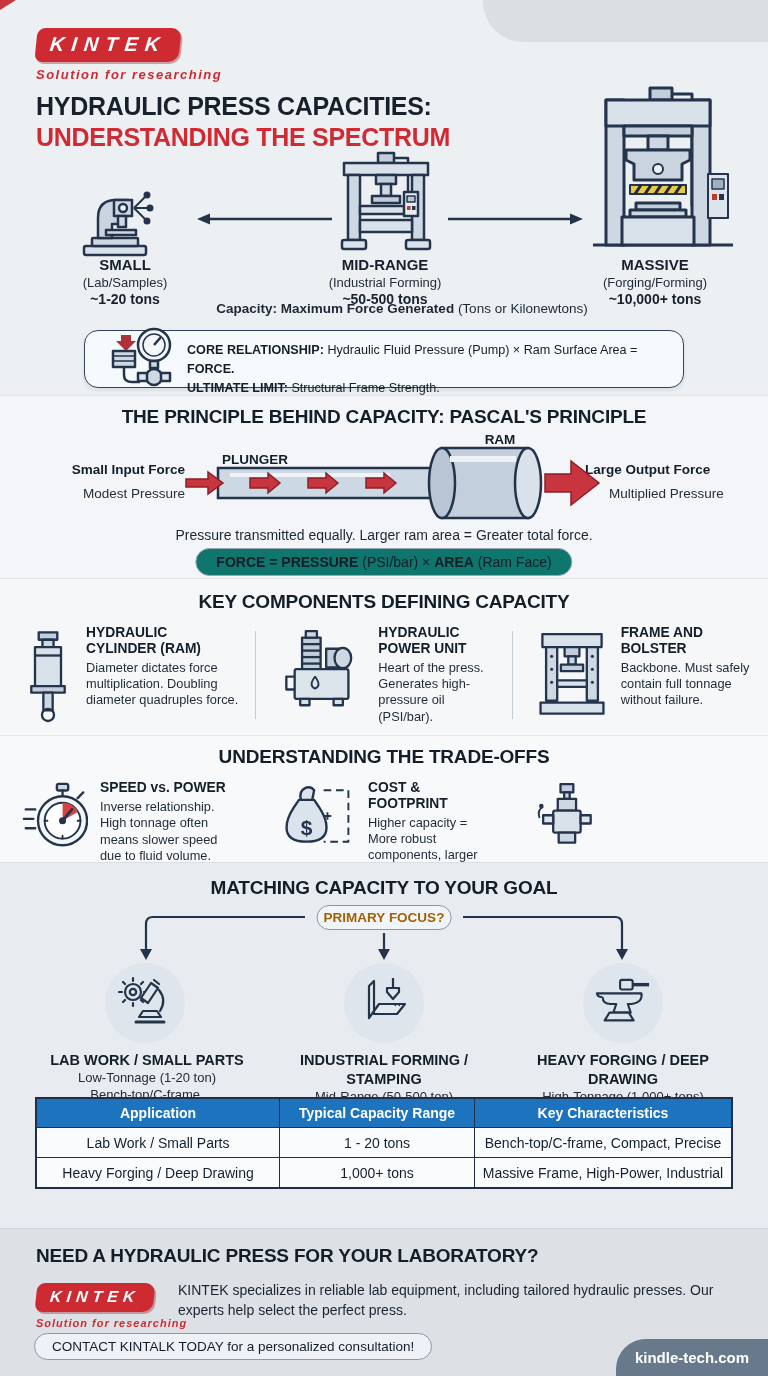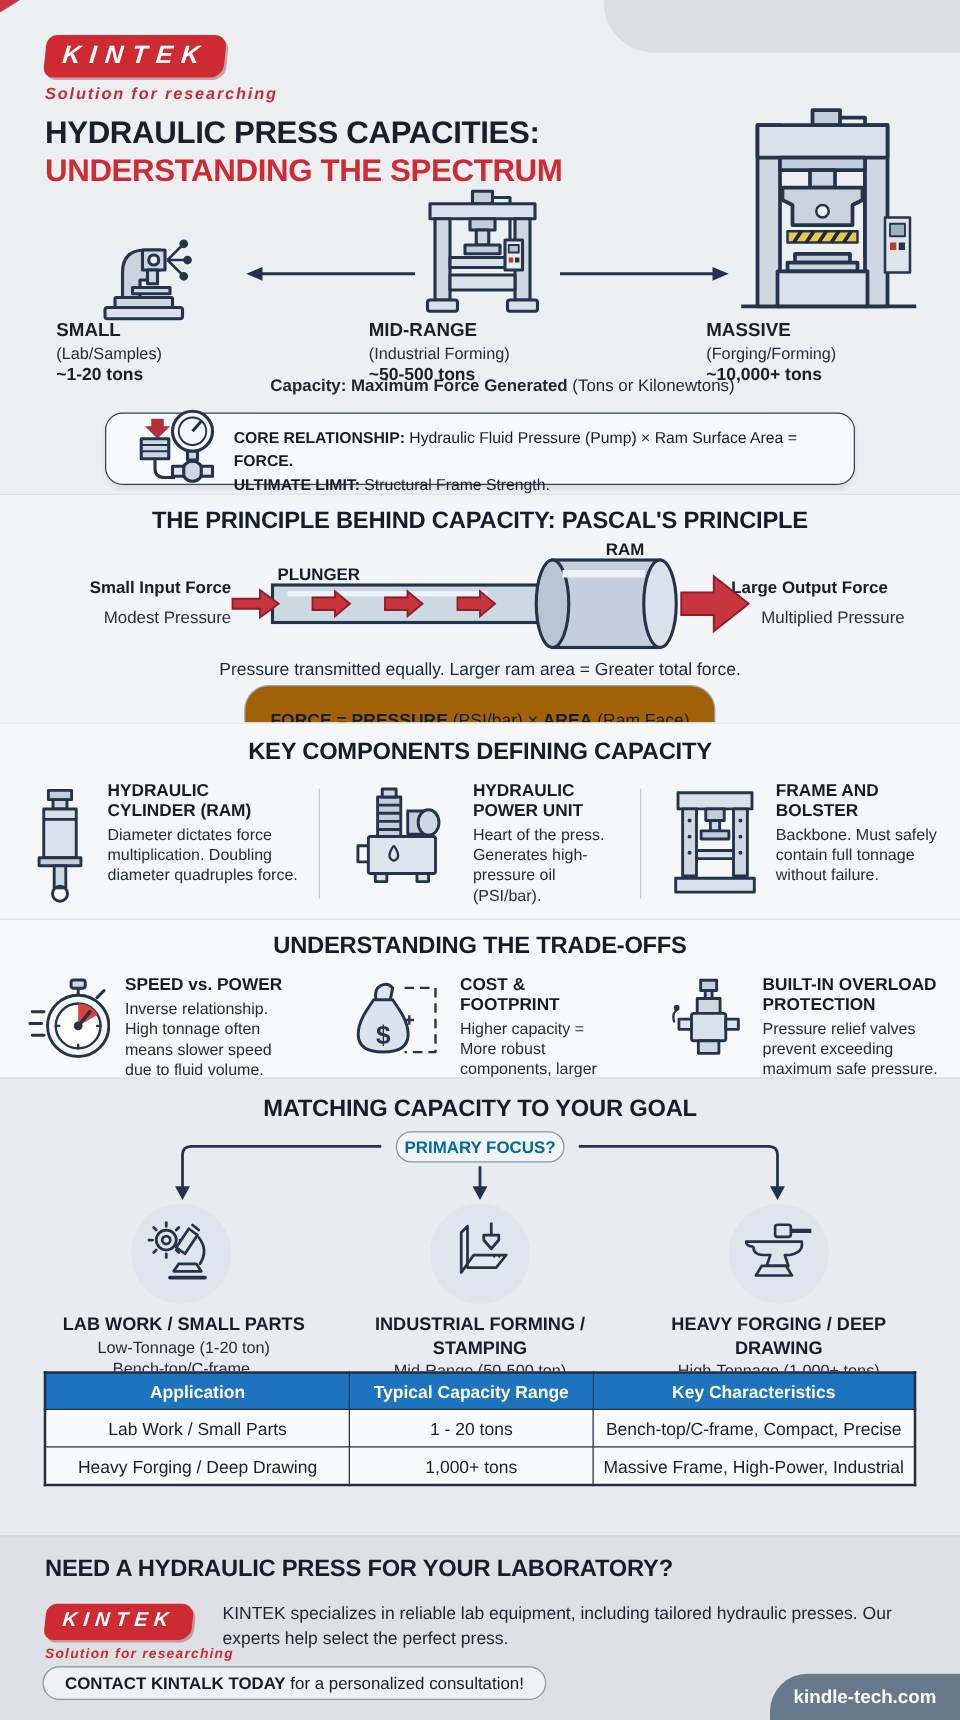--- a/index.html
+++ b/index.html
@@ -27,72 +27,72 @@
   .logo-box span{display:inline-block;transform:skewX(0deg);color:#fff;font-weight:700;
             font-style:italic;letter-spacing:7px;font-size:20px;}
   .logo-tag{margin-top:5px;color:#cd2b31;font-weight:700;font-style:italic;font-size:13px;
             letter-spacing:1.5px;}
   .logo.small .logo-box span{font-size:16px;letter-spacing:5px;}
   .logo.small .logo-tag{font-size:11px;letter-spacing:1px;}
 
   .h-title1{position:absolute;left:36px;top:92px;font-size:25px;font-weight:800;color:#17202b;letter-spacing:-.3px;}
   .h-title2{position:absolute;left:36px;top:123px;font-size:25px;font-weight:800;color:#d12a33;letter-spacing:-.3px;}
 
-  .press-label{position:absolute;text-align:left;line-height:1.25;}
+  .press-label{position:absolute;text-align:center;line-height:1.25;}
   .press-label .nm{font-size:15px;font-weight:800;color:#17202b;}
   .press-label .sb{font-size:13px;color:#222c38;}
   .press-label .rg{font-size:14px;font-weight:800;color:#17202b;}
   .cap-caption{position:absolute;left:0;top:301px;width:768px;text-align:center;font-size:13.5px;color:#1c2733;padding-left:36px;}
   .cap-caption .b{font-weight:800;}
 
   .core-box{position:absolute;left:84px;top:330px;width:600px;height:58px;background:#f7fafc;
             border:1.6px solid #33455c;border-radius:14px;padding:10px 14px 12px 102px;
             font-size:12.6px;line-height:1.5;color:#141e29;box-shadow:0 2px 4px rgba(40,55,75,.12);}
   .core-box .b{font-weight:800;}
   .core-gauge{position:absolute;left:6px;top:-6px;}
 
   .sec-title{position:absolute;left:0;width:768px;text-align:center;font-size:19px;font-weight:800;
              color:#141e29;letter-spacing:-.2px;}
 
   .pas-lbl{position:absolute;font-size:13.5px;font-weight:800;color:#141e29;}
   .pas-sub{position:absolute;font-size:13.5px;color:#26303c;}
   .pas-caption{position:absolute;left:0;top:131px;width:768px;text-align:center;font-size:14px;color:#1c2733;}
   .formula-pill{position:absolute;left:50%;top:152px;transform:translateX(-50%);
-                background:#a16207;border:1.5px solid #9aa7b5;border-radius:20px;
-                padding:19px 20px;font-size:14px;white-space:nowrap;color:#141e29;}
+                background:#0f766e;border:1.5px solid #9aa7b5;border-radius:20px;
+                padding:5px 20px;font-size:14px;white-space:nowrap;color:#141e29;}
   .formula-pill .b{font-weight:800;}
 
   .col-row{position:absolute;left:0;width:768px;display:flex;}
   .col{flex:1;display:flex;align-items:flex-start;padding:0 14px 0 22px;}
   .col .ic{flex:0 0 auto;margin-right:12px;}
   .col .tx .hd{font-size:13.8px;font-weight:800;line-height:1.15;color:#141e29;margin-bottom:3px;}
   .col .tx .bd{font-size:12.8px;line-height:1.28;color:#1f2a36;}
   .divider{width:1px;background:#c3cbd4;margin:6px 0;}
 
   .focus-pill{position:absolute;left:50%;top:42px;transform:translateX(-50%);
               background:#f2f5f8;border:1.6px solid #8a97a6;border-radius:16px;
-              padding:4px 6px;font-size:13.5px;font-weight:800;color:#0369a1;white-space:nowrap;z-index:2;}
+              padding:4px 6px;font-size:13.5px;font-weight:800;color:#a16207;white-space:nowrap;z-index:2;}
   .goal-circle{position:absolute;top:100px;width:80px;height:80px;border-radius:50%;
                background:#dfe5ec;display:flex;align-items:center;justify-content:center;}
   .goal-label{position:absolute;top:188px;width:240px;text-align:center;line-height:1.3;}
   .goal-label .hd{font-size:14.5px;font-weight:800;color:#141e29;}
   .goal-label .l1,.goal-label .l2{font-size:13px;color:#222c38;}
 
   table.cap{position:absolute;left:35px;top:234px;width:698px;border-collapse:collapse;
             background:#f9fbfd;border:2.5px solid #1f2f46;}
   table.cap th{background:#1e73be;color:#fff;font-size:14px;font-weight:700;padding:6px 4px;
                border:1.5px solid #1f2f46;}
   table.cap td{font-size:14px;color:#15202e;text-align:center;padding:6.5px 4px;border:1.5px solid #1f2f46;}
   table.cap tr.alt td{background:#e7edf3;}
 
   .f-heading{position:absolute;left:36px;top:16px;font-size:19px;font-weight:800;color:#141e29;letter-spacing:-.2px;}
   .f-body{position:absolute;left:178px;top:52px;width:560px;font-size:14px;line-height:1.4;color:#1a2430;}
   .cta-pill{position:absolute;left:34px;top:104px;background:#eef1f5;border:1.5px solid #8a97a6;
             border-radius:17px;padding:5px 17px;font-size:13.5px;color:#141e29;white-space:nowrap;cursor:pointer;}
-  .cta-pill .b{font-weight:700;}
+  .cta-pill .b{font-weight:400;}
   .site-tab{position:absolute;right:0;bottom:0;width:152px;height:37px;background:#67798b;
             border-top-left-radius:30px;display:flex;align-items:center;justify-content:center;
             color:#fff;font-size:15px;font-weight:700;}
   svg{display:block;}
 </style>
 </head>
 <body>
 
 <div id="page">
 
@@ -374,24 +374,20 @@
             <rect x="33" y="12" width="6" height="7" fill="#cdd8e2"></rect>
             <rect x="26" y="19" width="20" height="13" fill="#cdd8e2"></rect>
             <rect x="21" y="32" width="30" height="24" rx="2"></rect>
             <rect x="10" y="37" width="11" height="9" fill="#dde4eb"></rect>
             <rect x="51" y="37" width="11" height="9" fill="#dde4eb"></rect>
             <path d="M10,28 q-7,3 -4,12" fill="none" stroke-width="2"></path>
             <circle cx="8" cy="27" r="2.5" fill="#24344d" stroke="none"></circle>
             <rect x="27" y="56" width="18" height="11" fill="#cdd8e2"></rect>
           </g>
         </svg>
-        <div class="tx">
-          <div class="hd">BUILT-IN OVERLOAD PROTECTION</div>
-          <div class="bd">Pressure relief valves prevent exceeding maximum safe pressure.</div>
-        </div>
       </div>
     </div>
   </div>
 
   <div class="sec sec-match">
     <div class="sec-title" style="top:14px;">MATCHING CAPACITY TO YOUR GOAL</div>
     <div class="focus-pill">PRIMARY FOCUS?</div>
 
     <svg style="position:absolute;left:0;top:45px;" width="768" height="56" viewBox="0 0 768 56">
       <g stroke="#22334a" stroke-width="2.2" fill="none">

